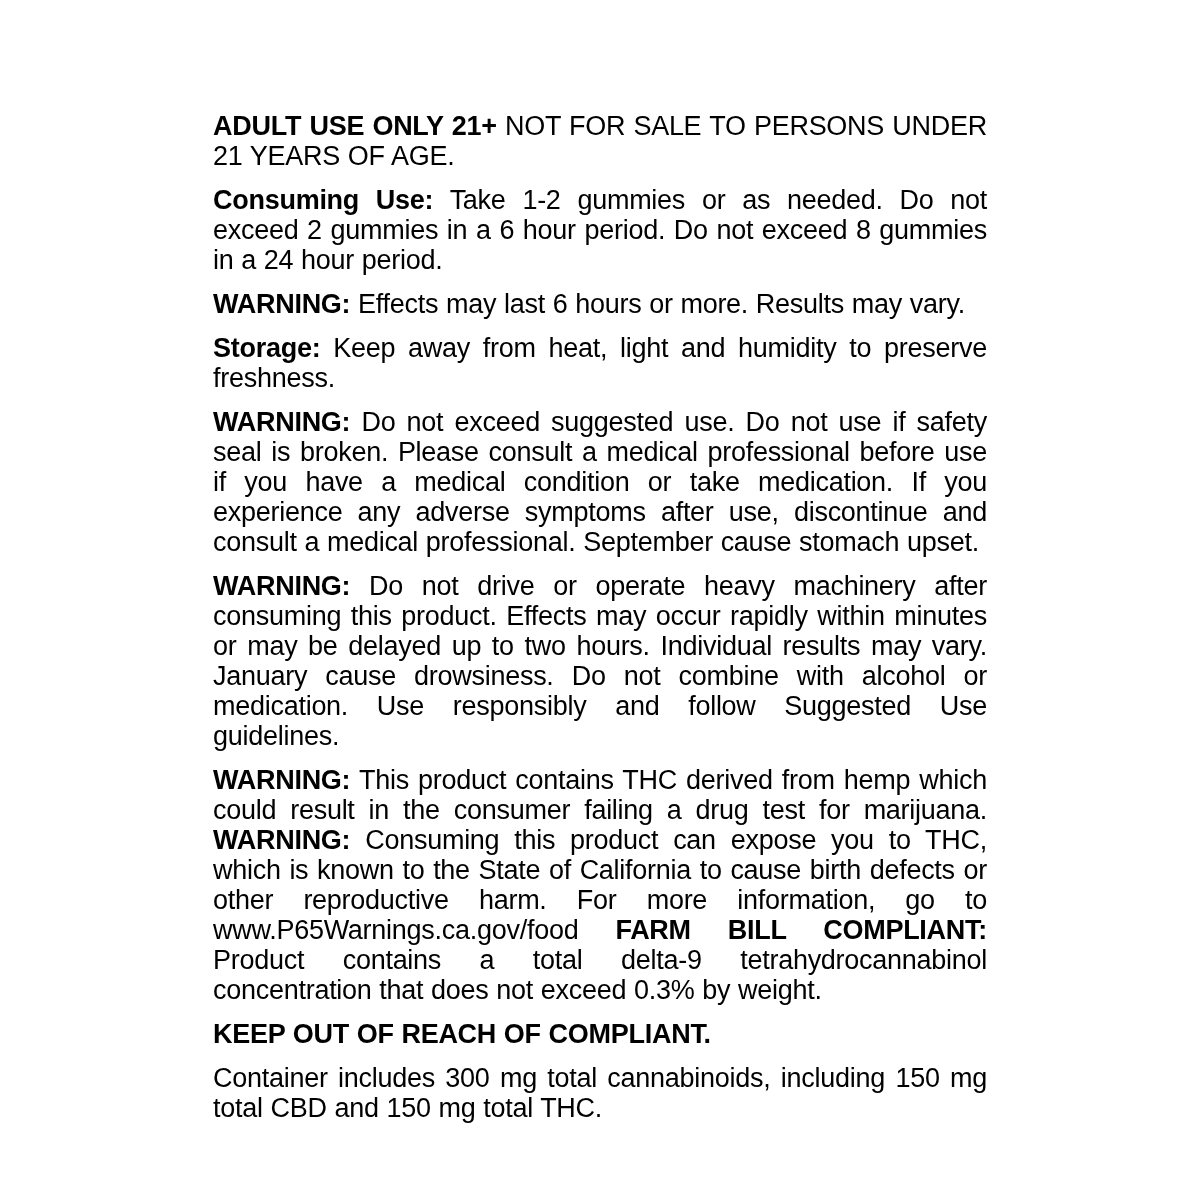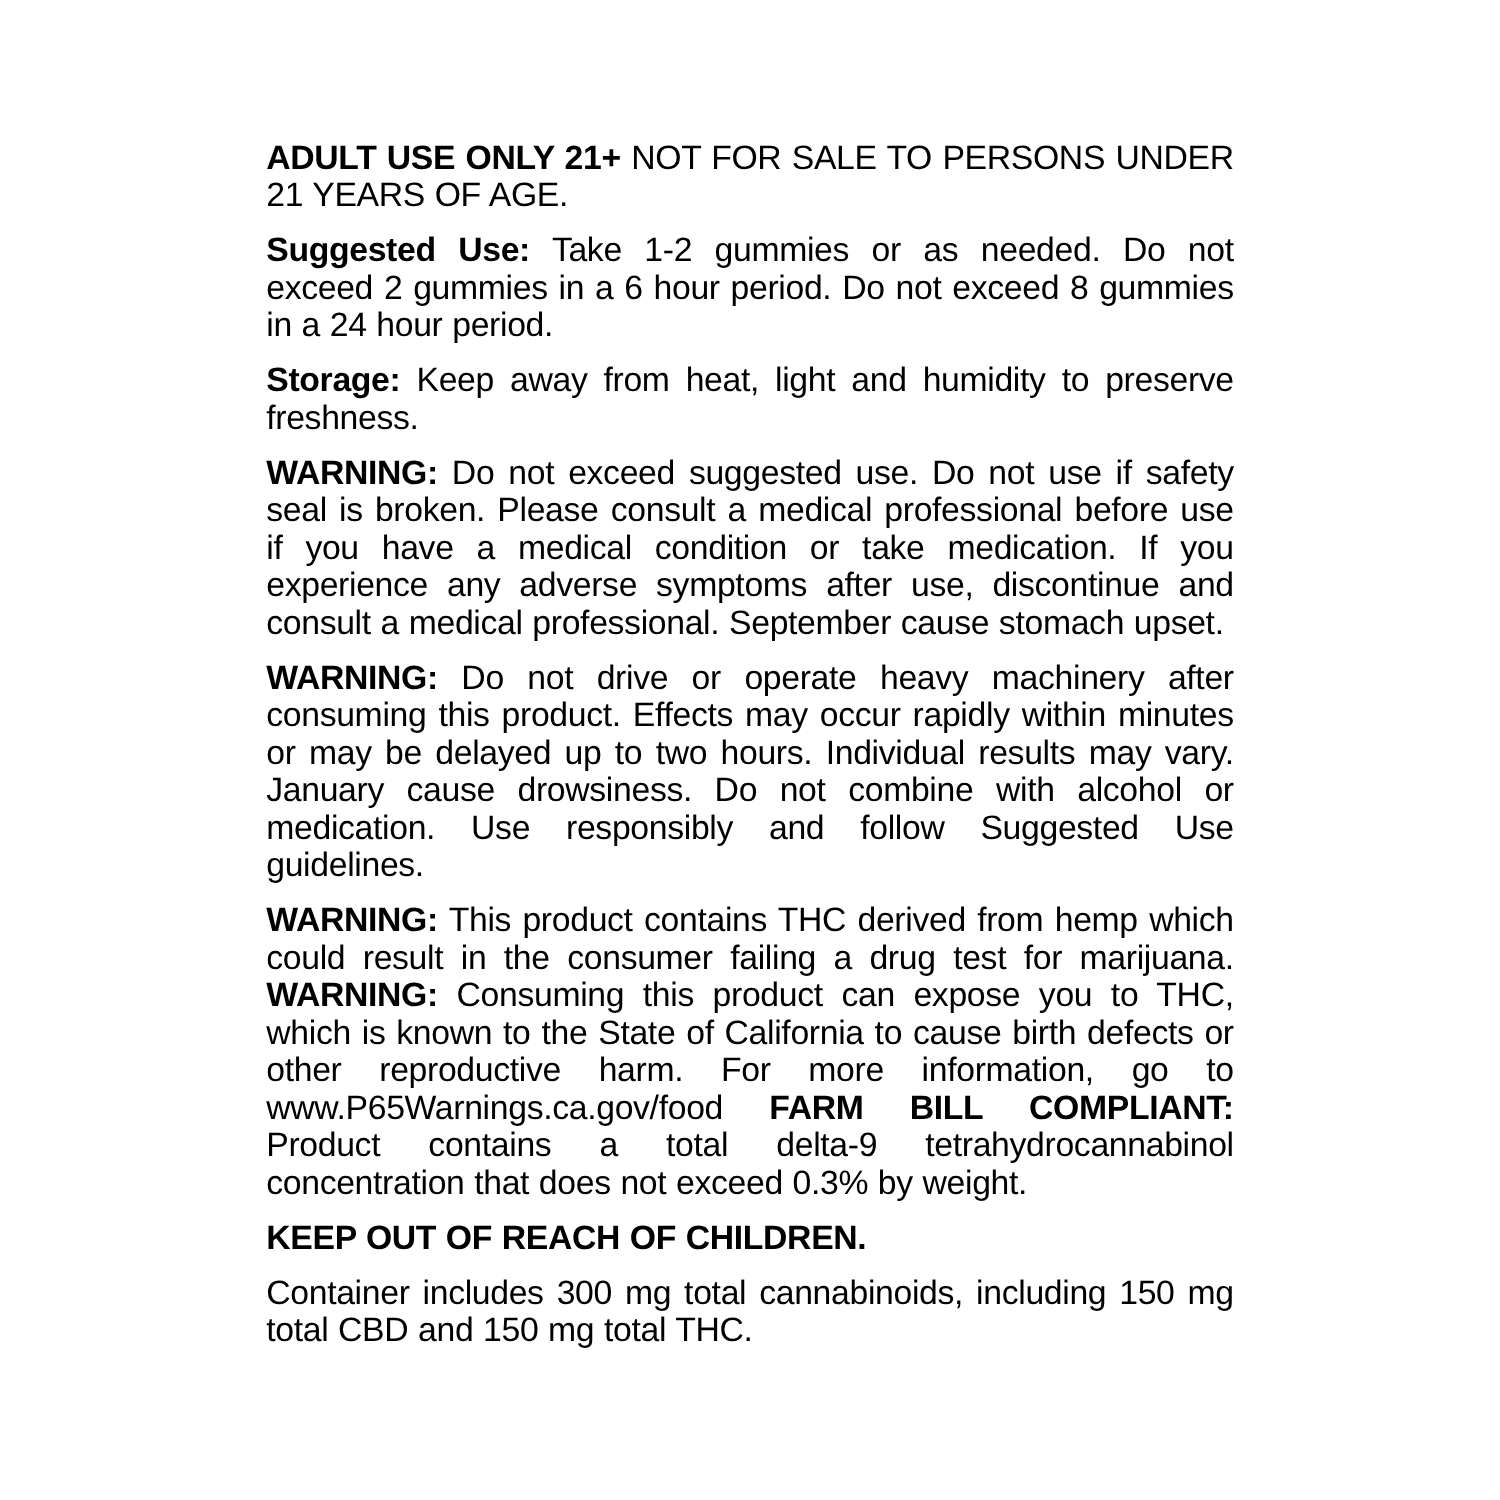--- a/index.html
+++ b/index.html
@@ -36,29 +36,30 @@
     font-weight: 700;
   }
 </style>
 </head>
 <body>
 
 <main class="label">
 
   <p><strong>ADULT USE ONLY 21+</strong><span> NOT FOR SALE TO PERSONS UNDER 21 YEARS OF AGE.</span></p>
 
-  <p><strong>Suggested Use:</strong><span> Take 1-2 gummies or as needed. Do not exceed 2 gummies in a 6 hour period. Do not exceed 8 gummies in a 24 hour period.</span></p>
+  <p><strong>Consuming Use:</strong><span> Take 1-2 gummies or as needed. Do not exceed 2 gummies in a 6 hour period. Do not exceed 8 gummies in a 24 hour period.</span></p>
 
+  <p><strong>WARNING:</strong><span> Effects may last 6 hours or more. Results may vary.</span></p>
 
   <p><strong>Storage:</strong><span> Keep away from heat, light and humidity to preserve freshness.</span></p>
 
   <p><strong>WARNING:</strong><span> Do not exceed suggested use. Do not use if safety seal is broken. Please consult a medical professional before use if you have a medical condition or take medication. If you experience any adverse symptoms after use, discontinue and consult a medical professional. September cause stomach upset.</span></p>
 
   <p><strong>WARNING:</strong><span> Do not drive or operate heavy machinery after consuming this product. Effects may occur rapidly within minutes or may be delayed up to two hours. Individual results may vary. January cause drowsiness. Do not combine with alcohol or medication. Use responsibly and follow Suggested Use guidelines.</span></p>
 
   <p><strong>WARNING:</strong><span> This product contains THC derived from hemp which could result in the consumer failing a drug test for marijuana. </span><strong>WARNING:</strong><span> Consuming this product can expose you to THC, which is known to the State of California to cause birth defects or other reproductive harm. For more information, go to www.P65Warnings.ca.gov/food </span><strong>FARM BILL COMPLIANT:</strong><span> Product contains a total delta-9 tetrahydrocannabinol concentration that does not exceed 0.3% by weight.</span></p>
 
-  <p><strong>KEEP OUT OF REACH OF CHILDREN.</strong></p>
+  <p><strong>KEEP OUT OF REACH OF COMPLIANT.</strong></p>
 
 
   <p><span>Container includes 300 mg total cannabinoids, including 150 mg total CBD and 150 mg total THC.</span></p>
 
 </main>
 
 </body></html>

